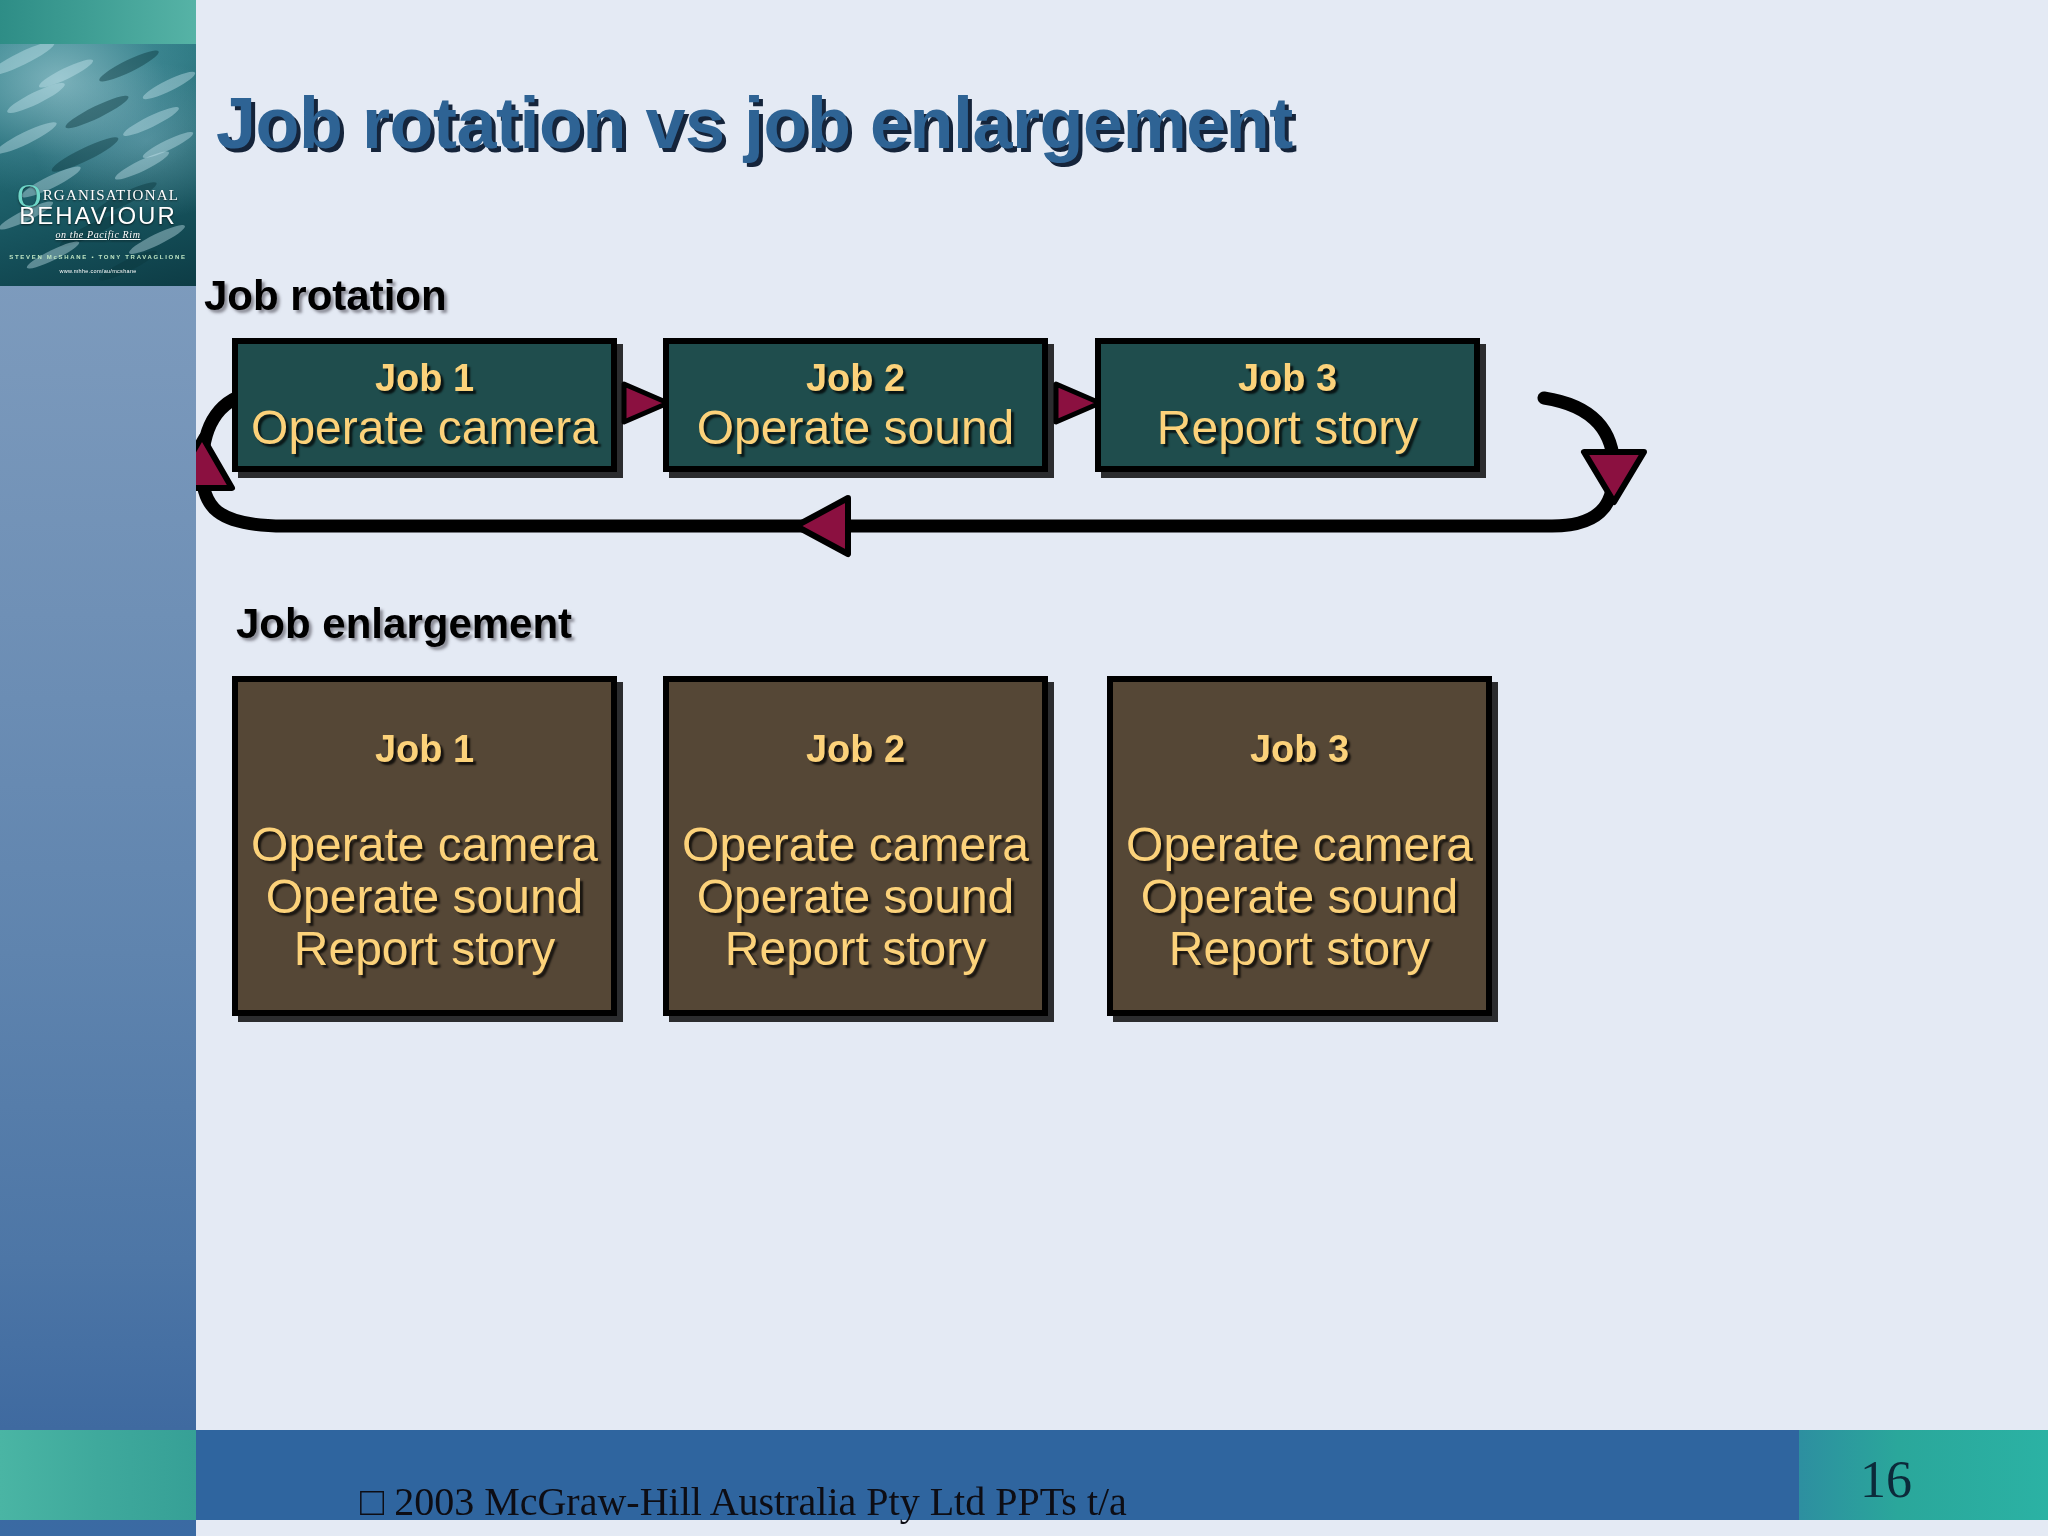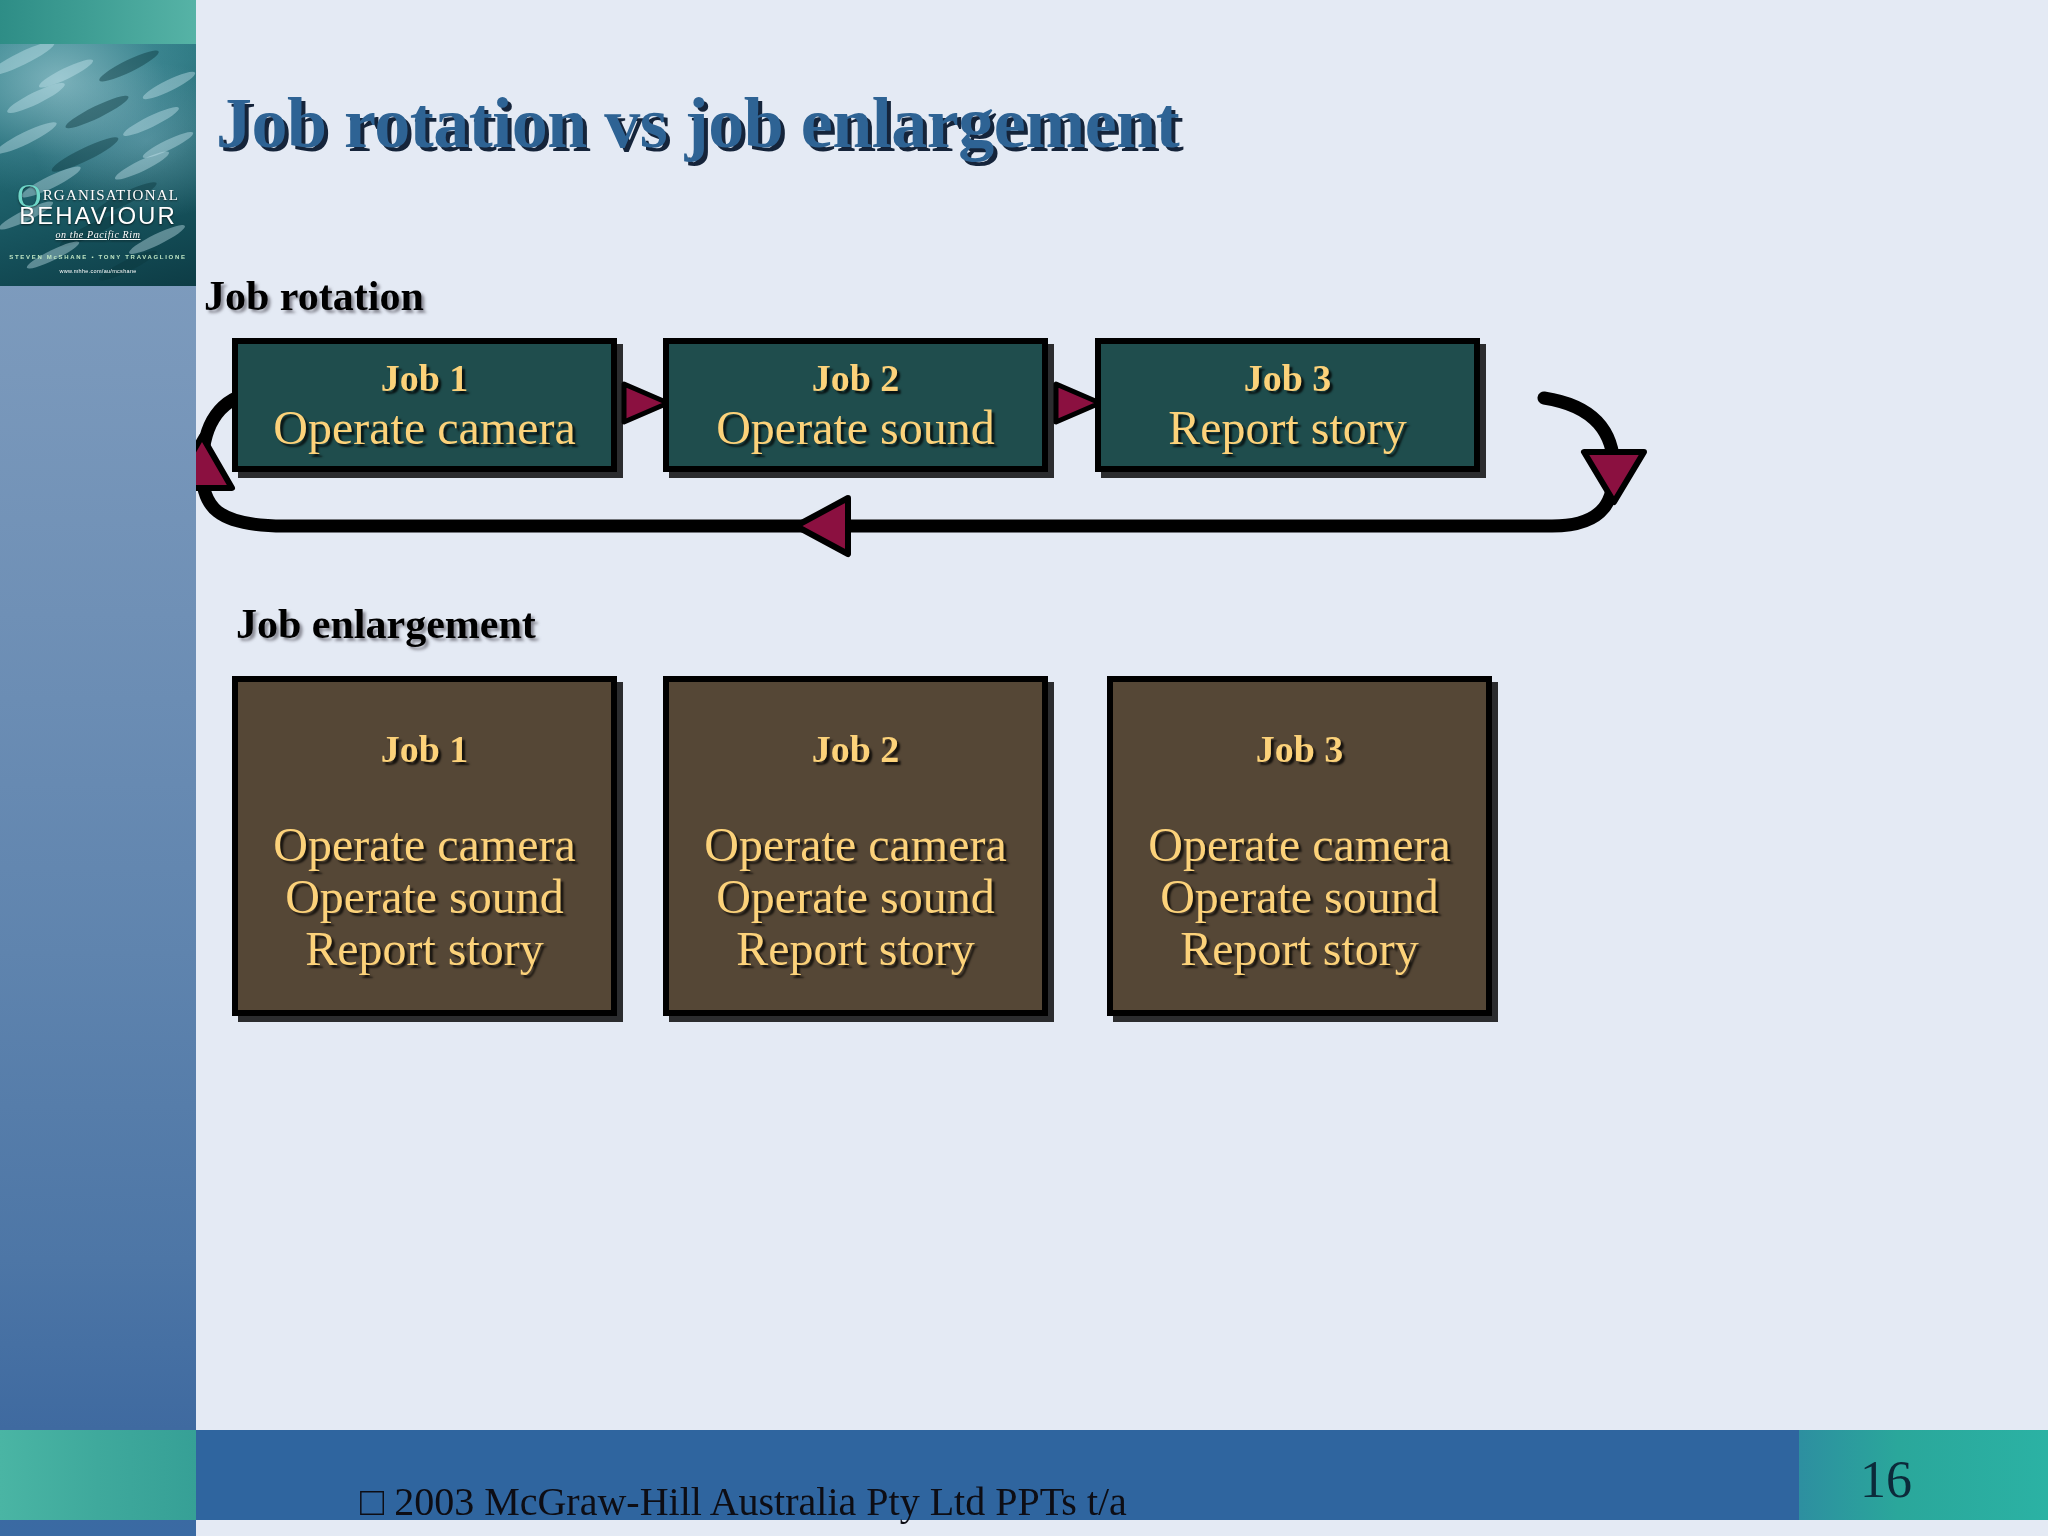--- a/index.html
+++ b/index.html
@@ -84,21 +84,21 @@
     position:absolute; left:360px; top:48px; width:1430px;
     font-family:"Liberation Serif", serif; font-size:40px; color:#0d0d14;
     white-space:nowrap; letter-spacing:0;
   }
   #slide-number {
     position:absolute; left:1860px; top:20px;
     font-family:"Liberation Serif", serif; font-size:52px; color:#0c2a3a;
   }
 
   
-  #canvas { position:absolute; left:196px; top:0; width:1852px; height:1446px;font-family:Liberation Serif, serif; }
+  #canvas { position:absolute; left:196px; top:0; width:1852px; height:1446px; }
 
   #slide-title {
     position:absolute; left:20px; top:82px; width:1800px;
     font-size:72px; font-weight:bold; color:#2e6394;
     text-shadow:4px 4px 0 #15243a;
     letter-spacing:-.5px; white-space:nowrap;
   }
 
   .section-heading {
     position:absolute; font-size:42px; font-weight:bold; color:#000000;

